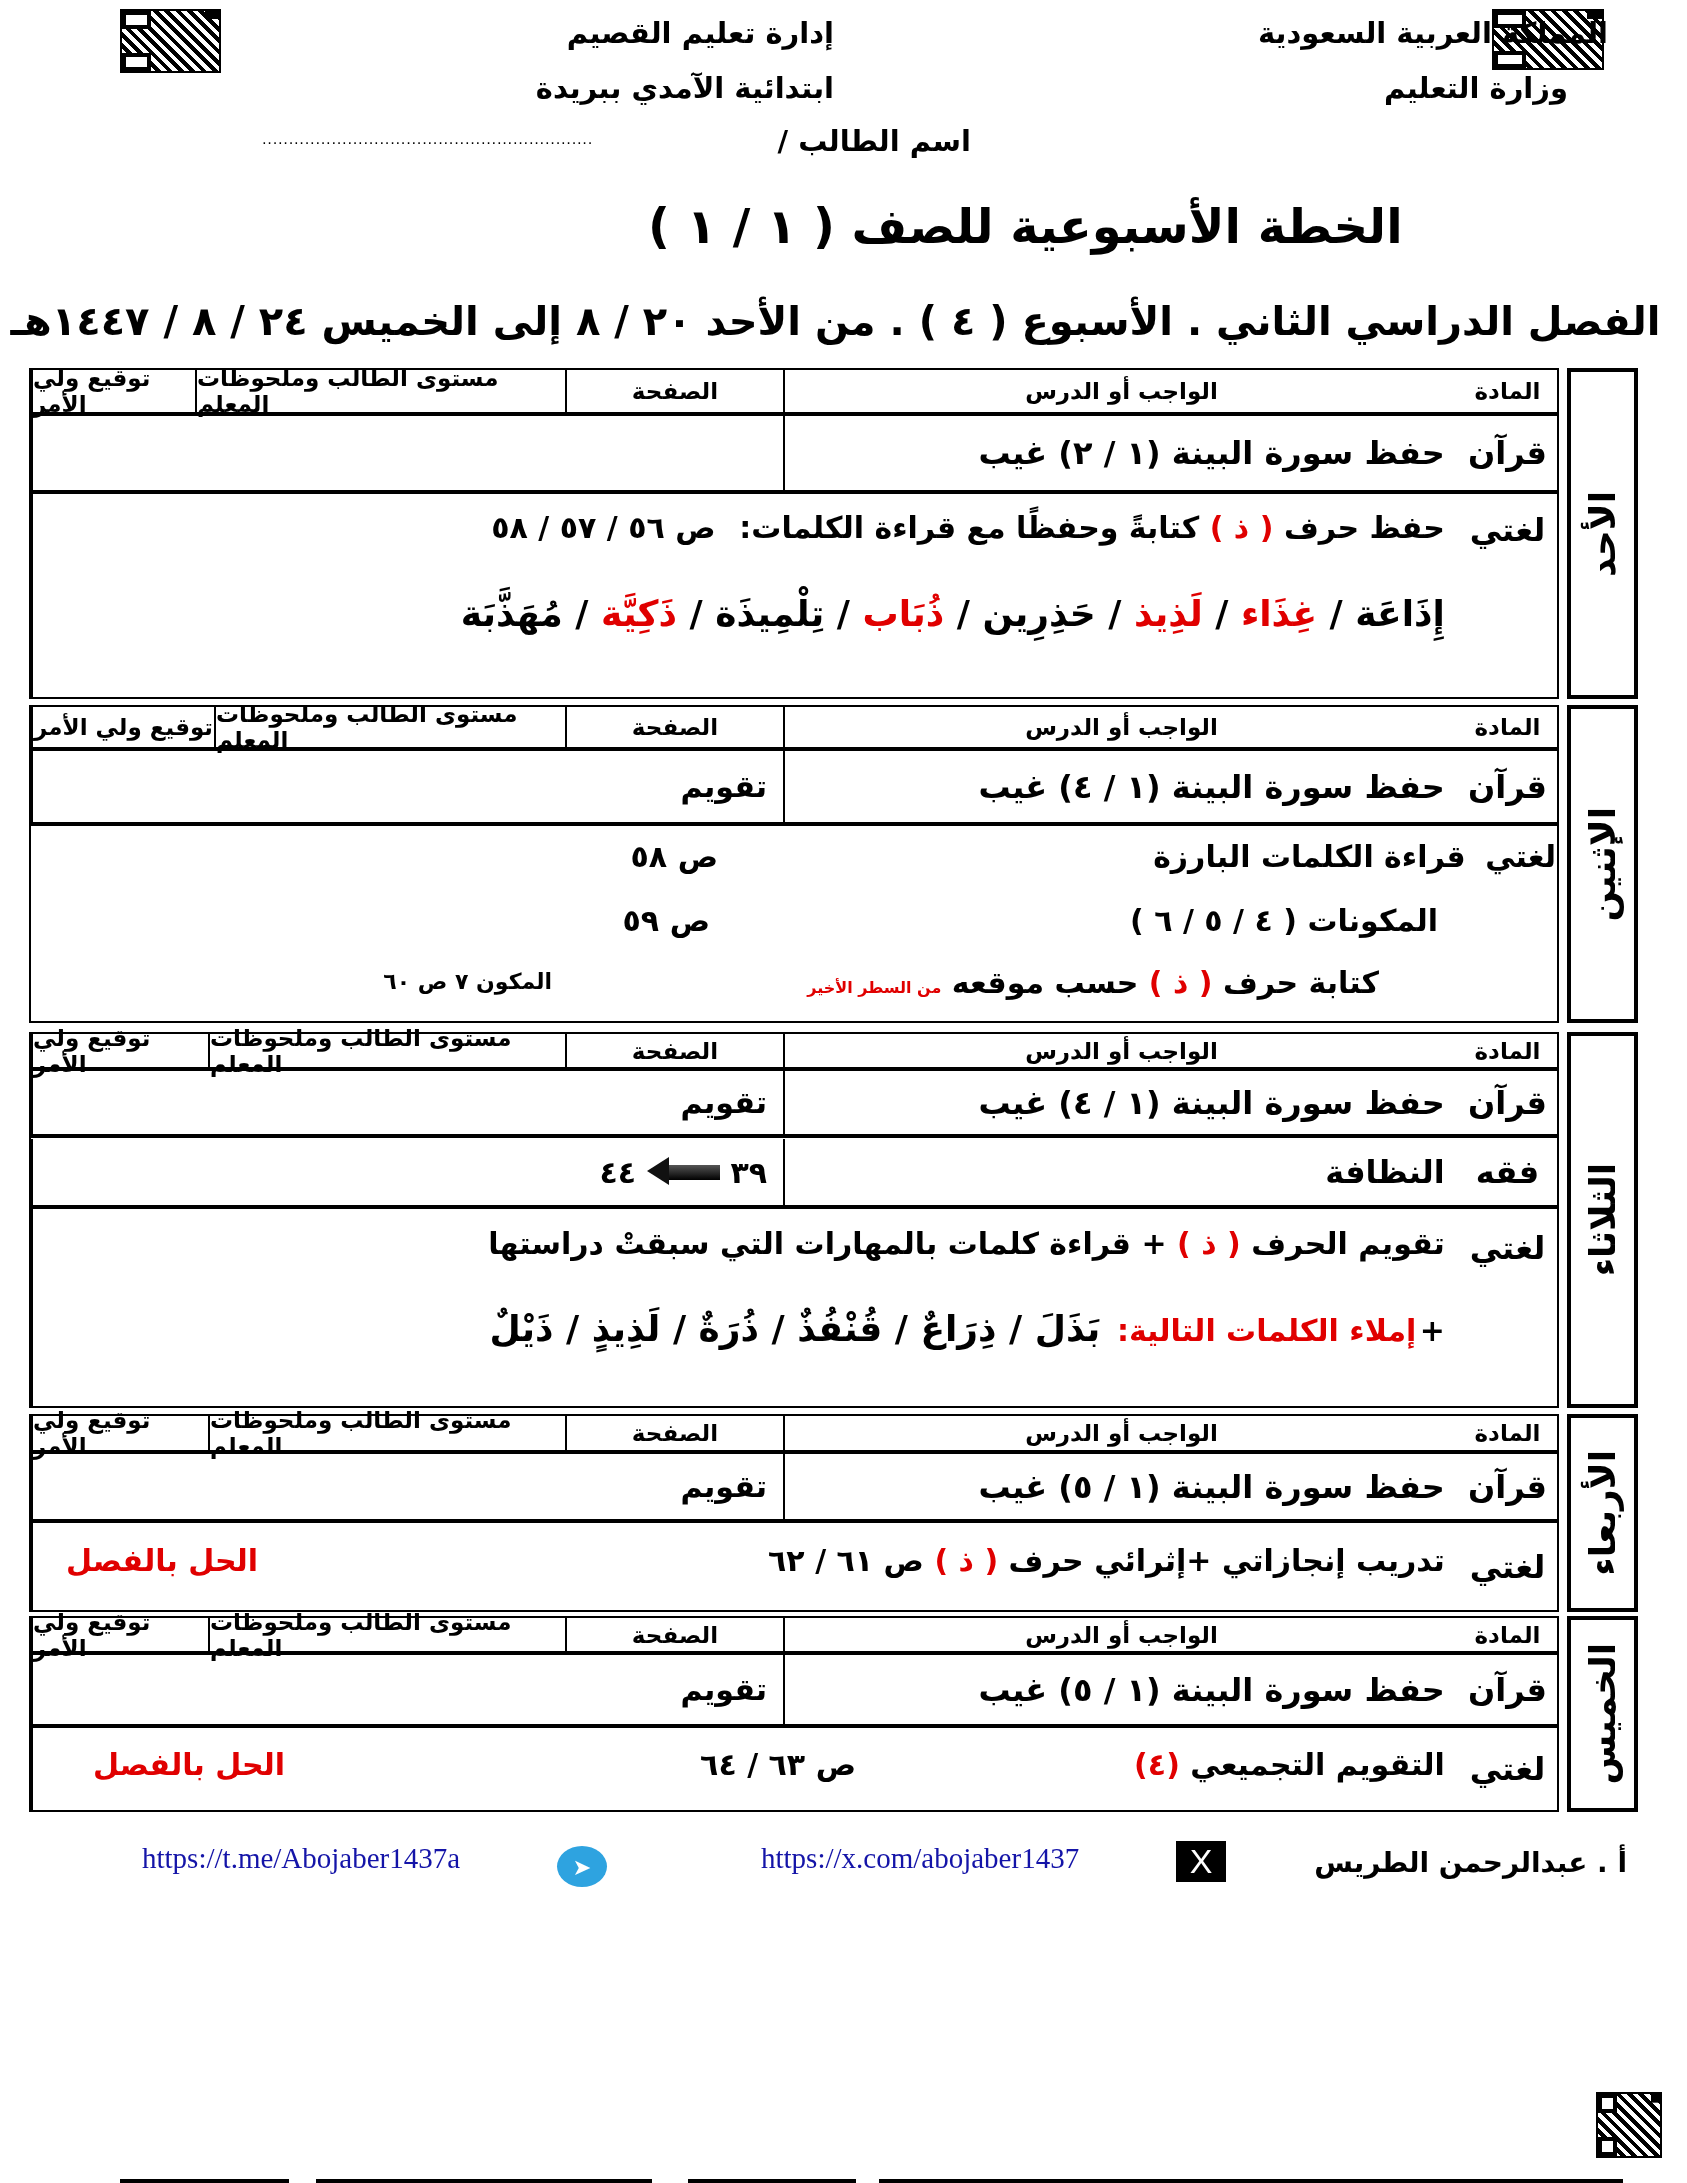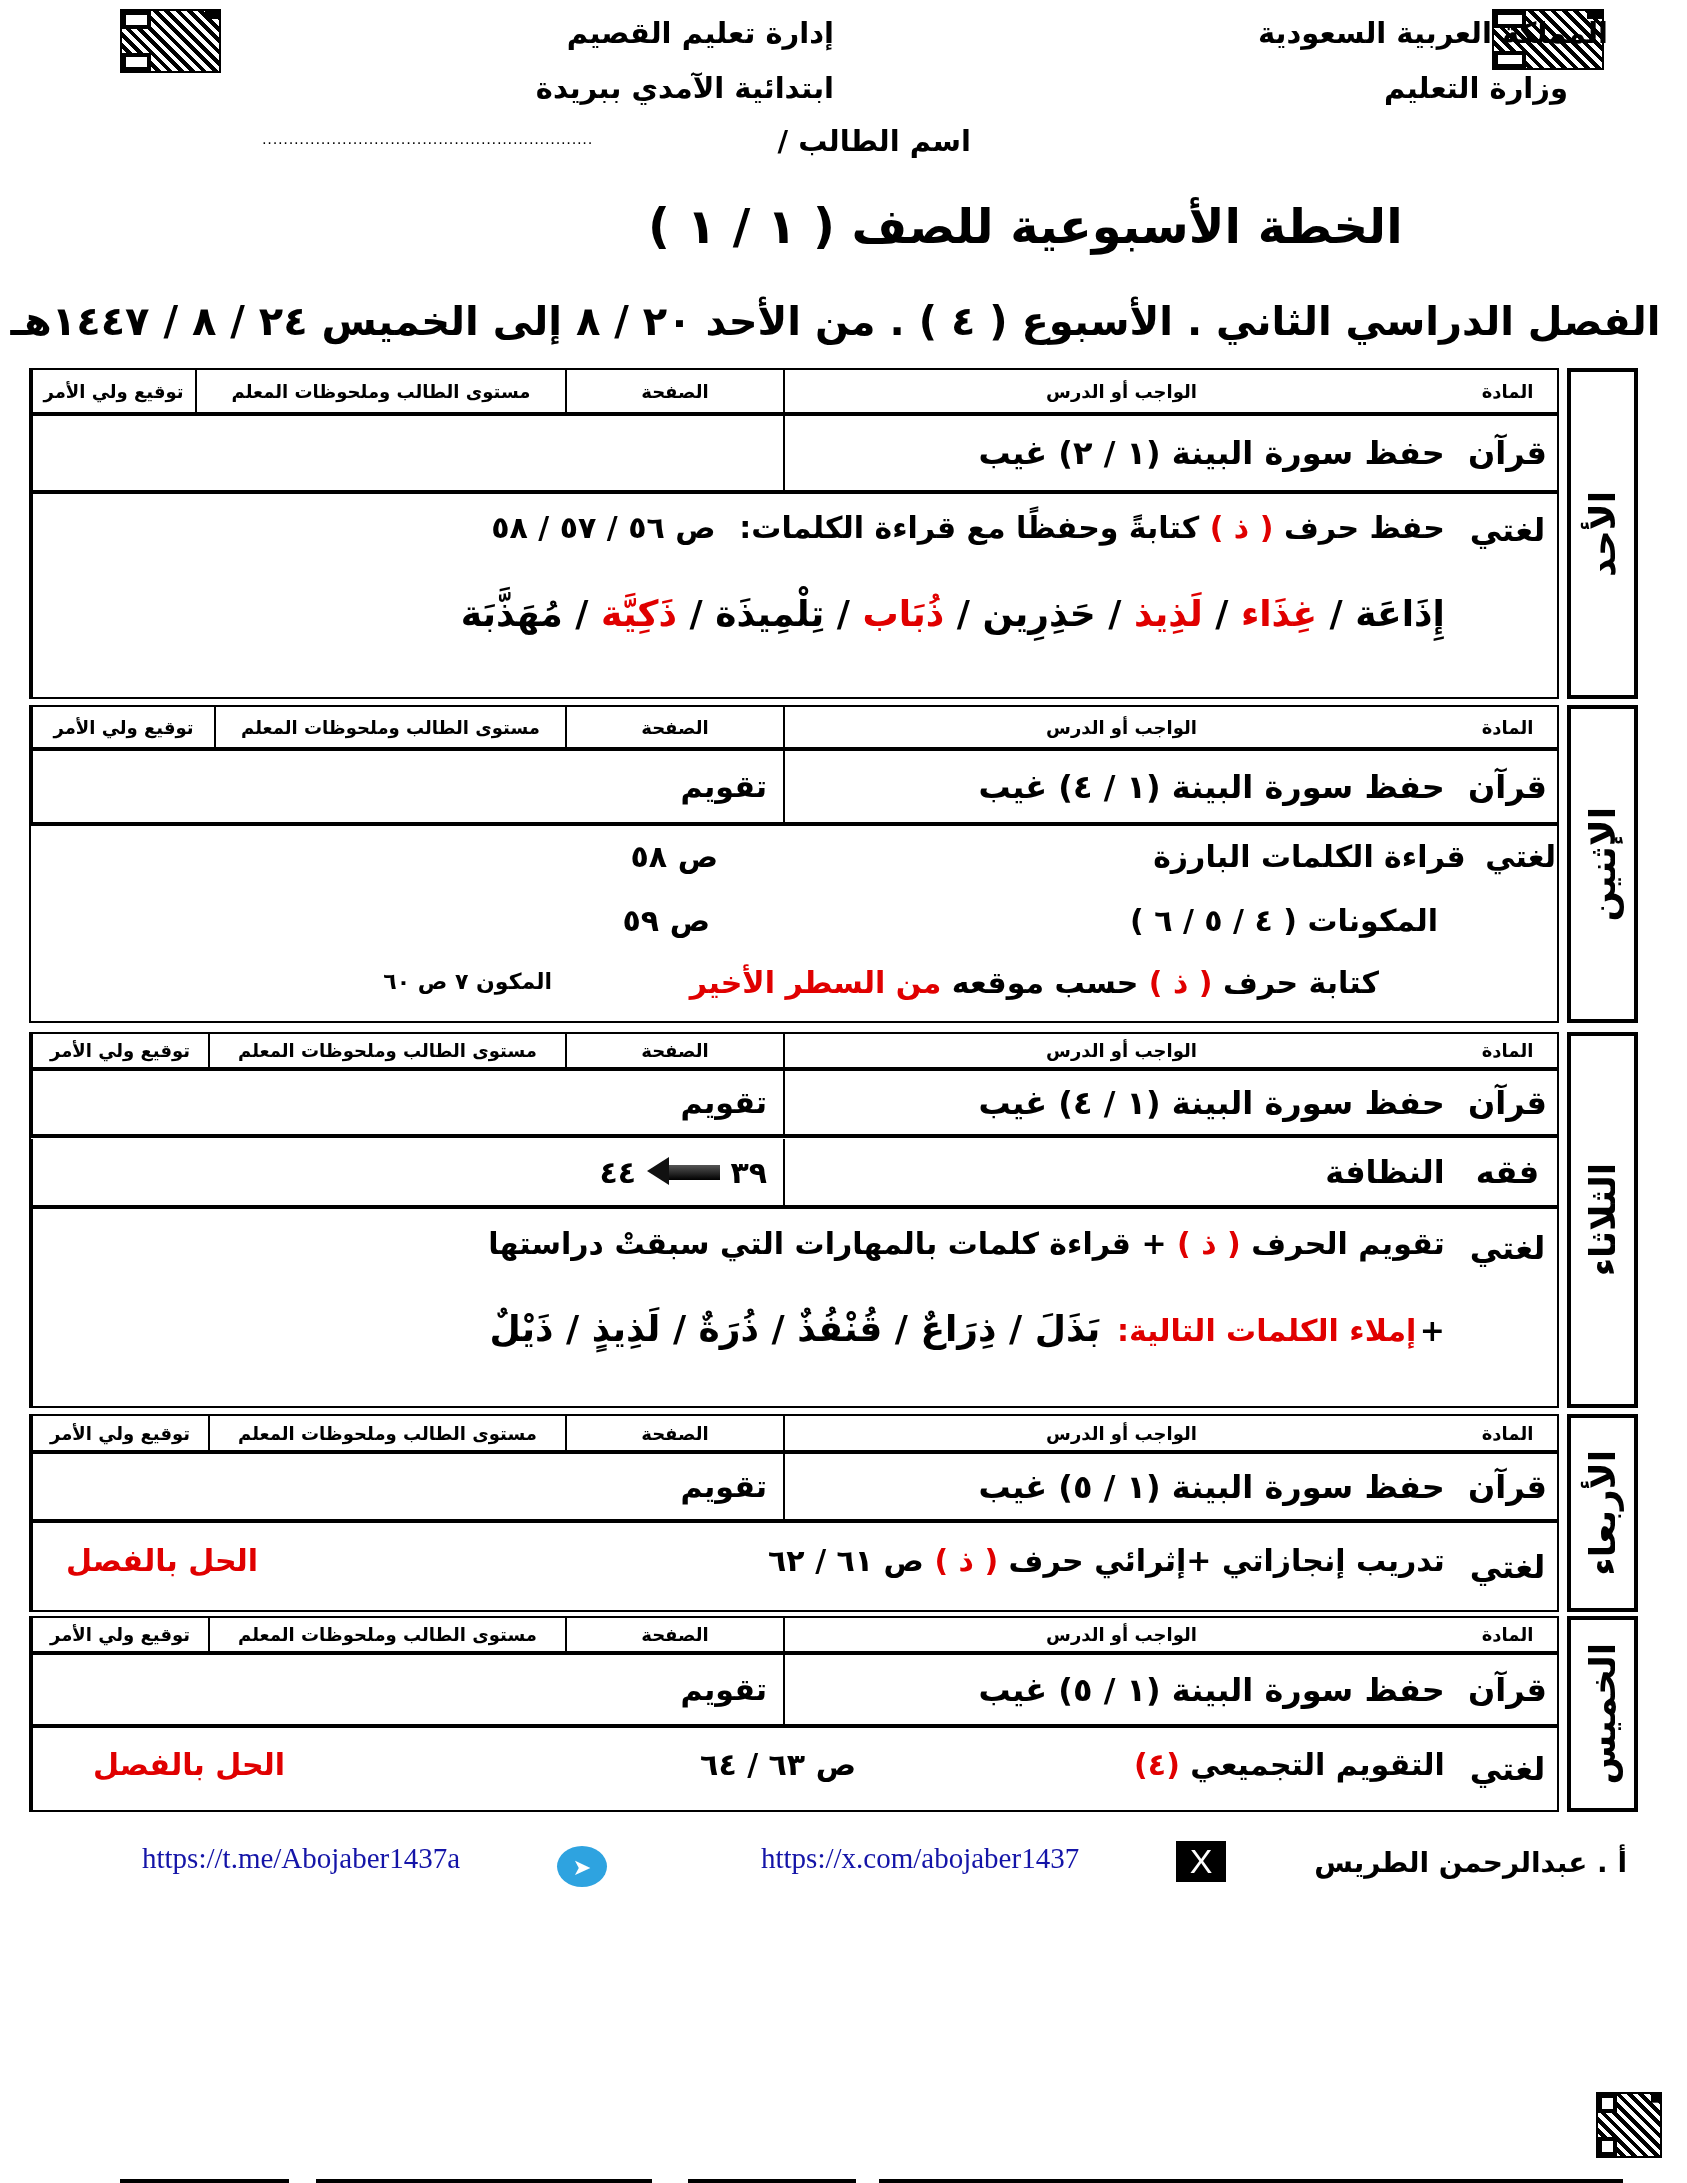--- a/index.html
+++ b/index.html
@@ -33,21 +33,21 @@
   }
   .day-label span {
     writing-mode: vertical-rl; transform: rotate(180deg);
     font-size: 36px; font-weight: bold; white-space: nowrap;
   }
   .grid { position: absolute; right: 79px; left: 0; top: 0; bottom: 0; border: 2.6px solid #000; box-sizing: border-box; }
   .row { position: absolute; left: 0; right: 0; border-bottom: 4px solid #000; box-sizing: border-box; }
   .row:last-child { border-bottom: none; }
   .cell { position: absolute; top: 0; bottom: 0; box-sizing: border-box; display: flex; align-items: center; }
   .vline { border-left: 2px solid #000; }
-  .th { font-size: 18px; font-weight: bold; justify-content: center; }
+  .th { font-size: 23px; font-weight: bold; justify-content: center; }
   .subj { font-size: 32px; font-weight: bold; justify-content: center; }
   .lesson { font-size: 32px; font-weight: bold; padding-right: 13.2px; direction: rtl; justify-content: flex-start; white-space: nowrap; }
   .txt { font-size: 30px; font-weight: bold; white-space: nowrap; direction: rtl; }
   .big { font-size: 36px; font-weight: bold; white-space: nowrap; direction: rtl; }
 
   .arrow { display: inline-block; width: 73px; height: 24px; position: relative; vertical-align: middle; margin: 0 10.6px; }
   .arrow::before { content: ""; position: absolute; right: 0; top: 5.3px; width: 53px; height: 14.6px; background: linear-gradient(#555, #000); }
   .arrow::after { content: ""; position: absolute; left: 0; top: -2.6px; border-right: 22.5px solid #111; border-top: 14.6px solid transparent; border-bottom: 14.6px solid transparent; }
 
   .footer-link { font-family: "Liberation Serif", serif; font-size: 29px; color: #1414a8; white-space: nowrap; }
@@ -129,21 +129,21 @@
           <span>لغتي</span>
           <span style="margin-right:9px;">قراءة الكلمات البارزة</span>
         </div>
         <div class="txt" style="position:absolute;right:740px;top:13.2px;">ص ٥٨</div>
         <div class="txt" style="position:absolute;right:20px;top:77px;">المكونات ( ٤ / ٥ / ٦ )</div>
         <div class="txt" style="position:absolute;right:748px;top:77px;">ص ٥٩</div>
         <div class="txt" style="position:absolute;right:79px;top:139px;">
           <span>كتابة حرف</span>
           <span class="red">( ذ )</span>
           <span>حسب موقعه</span>
-          <span class="red" style="font-size:30px;">من السطر الأخير</span>
+          <span class="red" style="font-size:16px;">من السطر الأخير</span>
         </div>
         <div class="txt" style="position:absolute;right:906px;top:143px;font-size:22px;">المكون ٧ ص ٦٠</div>
       </div>
     </div>
   </div>
 </div>
 
 <div class="day-block" style="top:1032px;height:376px;">
   <div class="day-label">
       <span>الثلاثاء</span>

